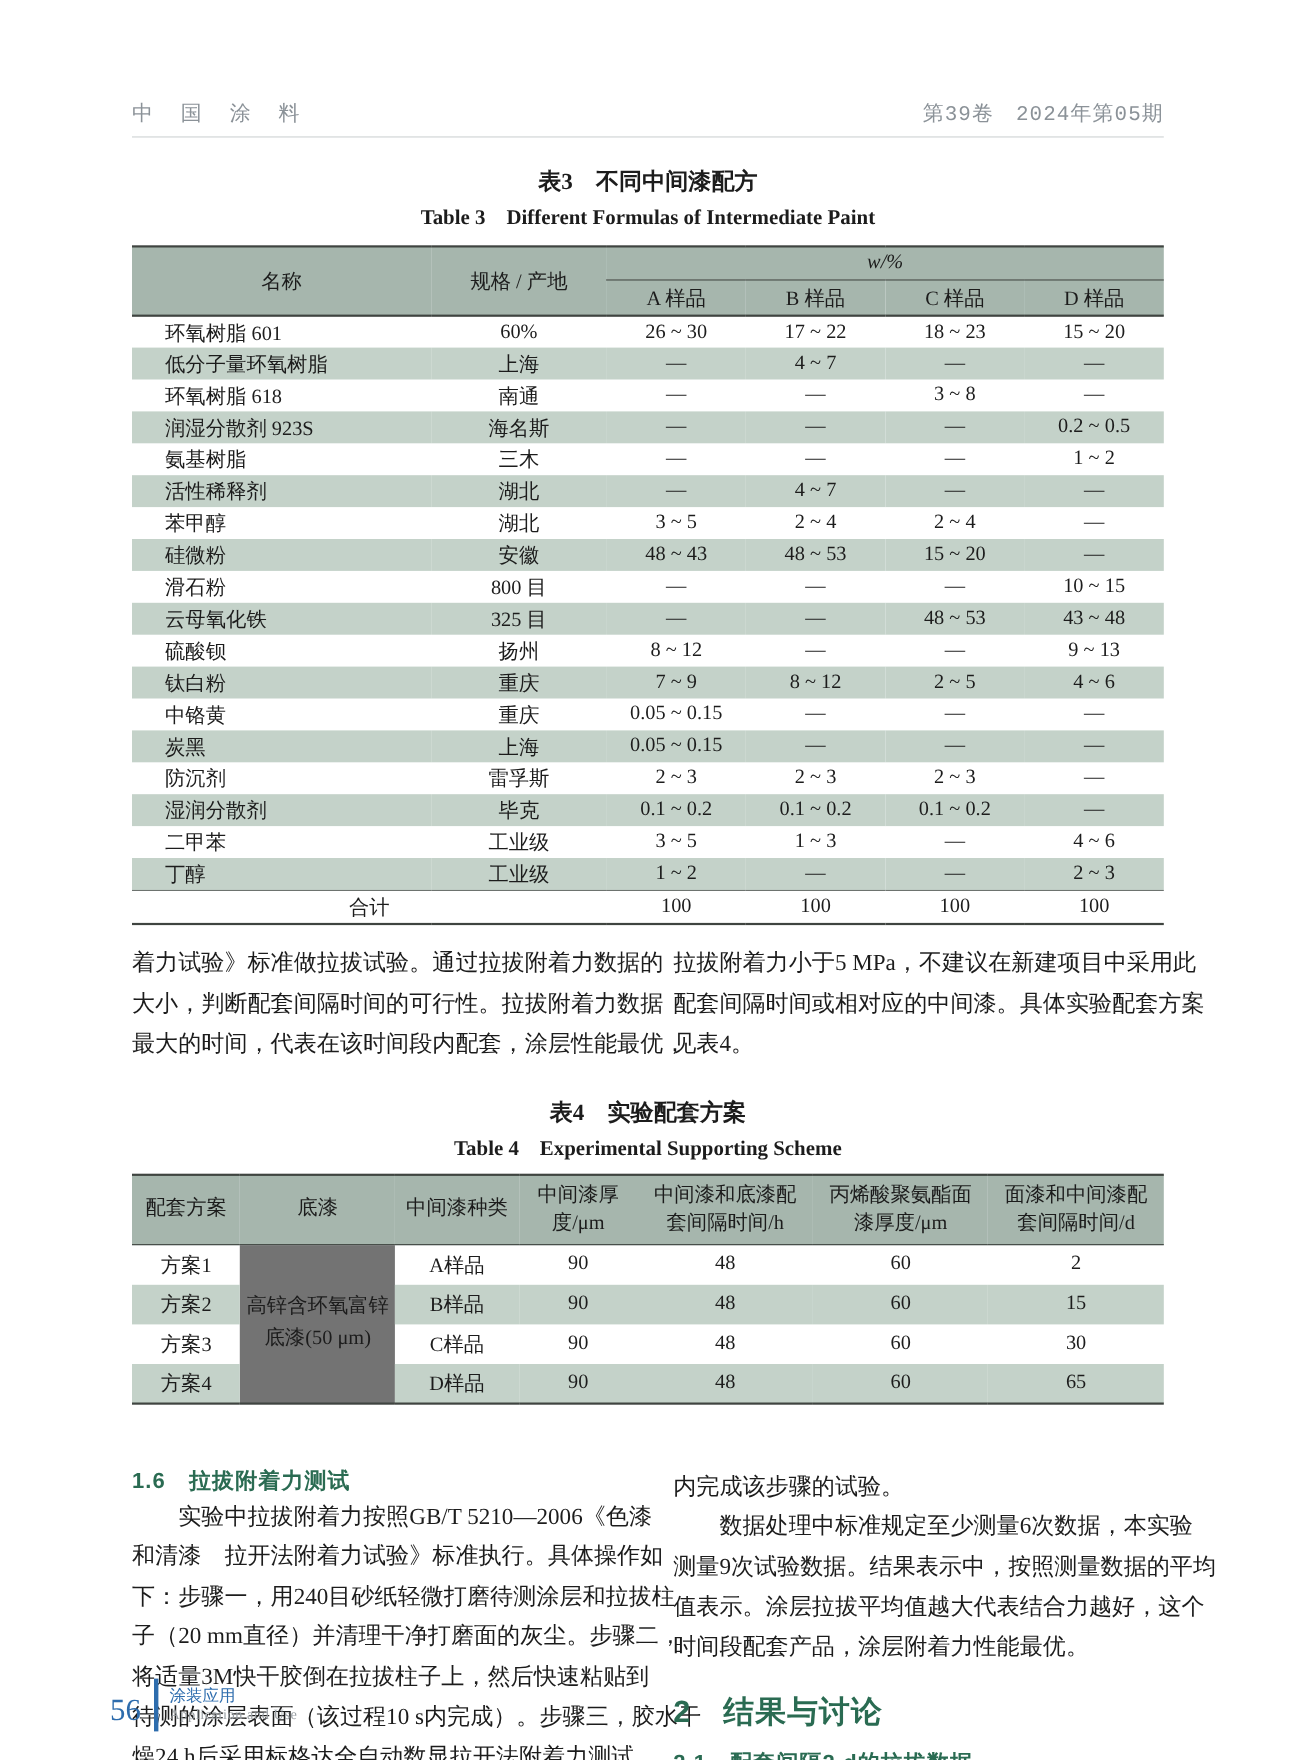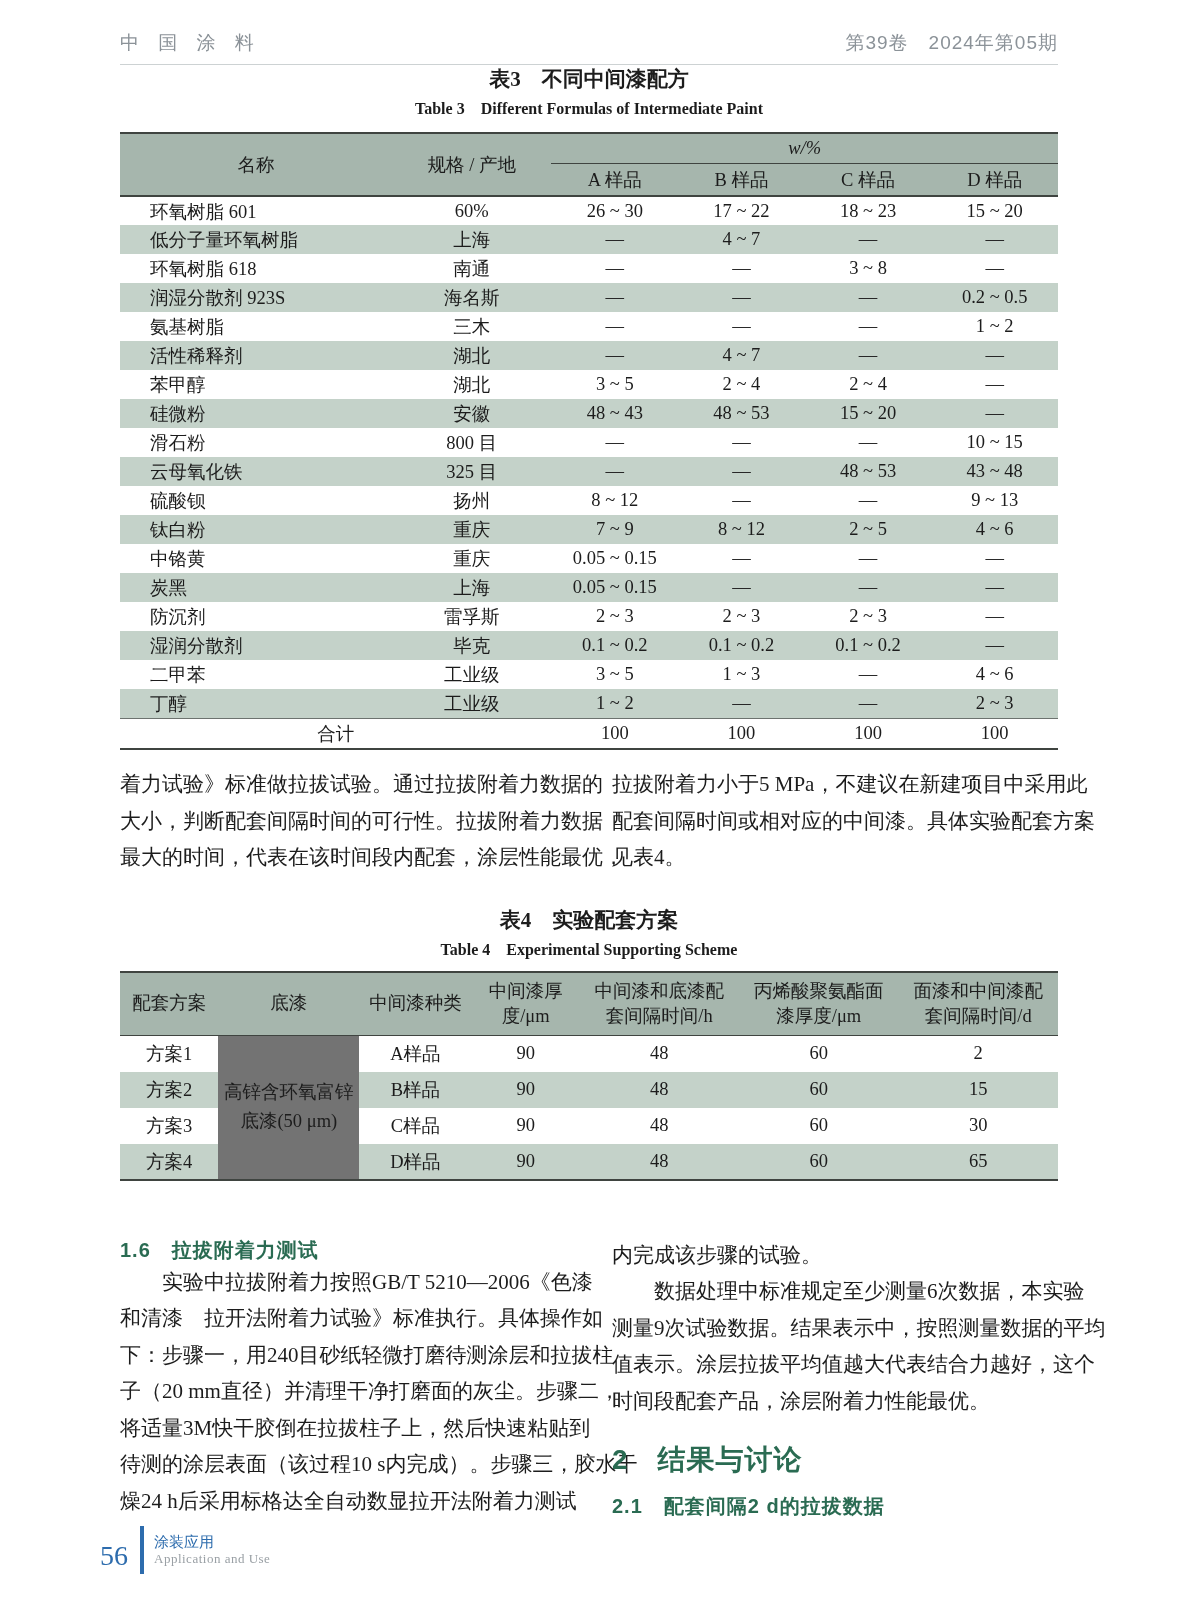--- a/index.html
+++ b/index.html
@@ -10,31 +10,31 @@
   html,body{background:#ffffff;}
   .page{
     position:relative;width:1178px;height:1600px;background:#ffffff;
     font-family:"Liberation Serif","DejaVu Serif",serif;color:var(--ink);
     overflow:hidden;
   }
   .content{width:938px;margin:0 auto;}
   
   .page-header{
     display:flex;justify-content:space-between;align-items:center;
-    padding-top:30px;font-family:Liberation Sans, sans-serif;
+    padding-top:90px;font-family:Liberation Mono, monospace;
     color:var(--gray);font-size:19px;
   }
   .journal{letter-spacing:7px;}
   .issue{letter-spacing:1px;}
   .head-rule{border-bottom:1.5px solid #cdd2d3;margin-top:8px;}
   
   .tbl-title{ text-align:center;font-weight:bold; }
   .tbl-title .zh{font-size:21px;margin-bottom:6px;}
-  .tbl-title .en{font-size:16px;}
-  .t3-title{margin-bottom:12px;}
+  .tbl-title .en{font-size:19px;}
+  .t3-title{margin-top:26px;margin-bottom:12px;}
   .t4-title{margin-top:30px;margin-bottom:10px;}
   
   table{border-collapse:collapse;width:100%;font-size:18.5px;}
   #table3{border-top:2px solid var(--bdark);border-bottom:2.5px solid var(--bdark);}
   #table3 thead th{background:var(--hdr-bg);font-weight:normal;}
   #table3 thead{border-bottom:2px solid var(--bdark);}
   #table3 .h-name{width:29%;}
   #table3 .h-spec{width:17%;}
   #table3 .h-w{border-bottom:1.5px solid var(--bdark);height:30px;font-style:italic;}
   #table3 .h-sample{height:33px;width:13.5%;font-style:normal;}

